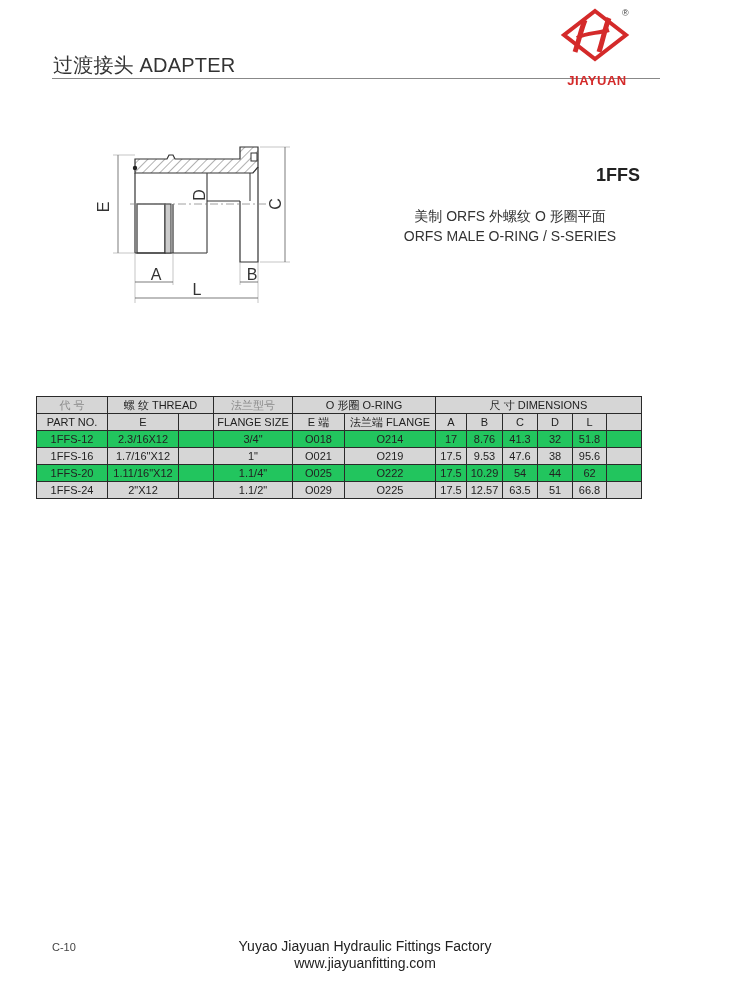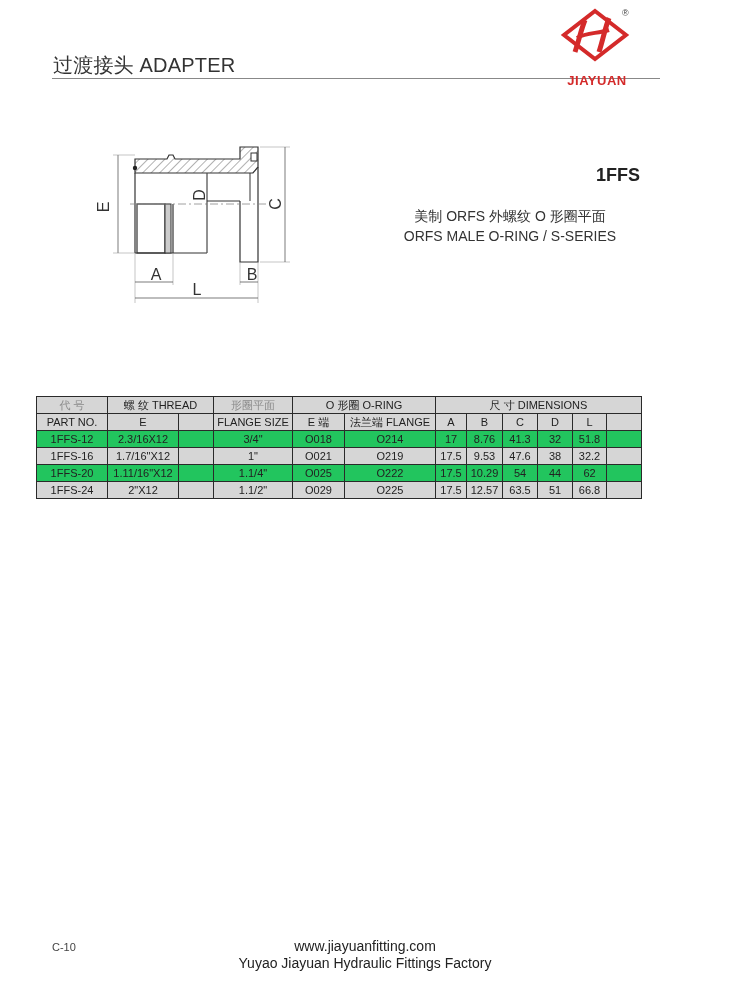--- a/index.html
+++ b/index.html
@@ -119,21 +119,21 @@
       <col style="width:36px">
     <col style="width:35px">
       <col style="width:35px">
       <col style="width:34px">
       <col style="width:35px">
   </colgroup>
   <tbody>
       <tr class="hdr">
     <td class="cn-light">代 号</td>
     <td colspan="2"><span>螺 纹 THREAD</span></td>
-    <td class="cn-light">形圈平面</td>
+    <td class="cn-light">法兰型号</td>
     <td colspan="2">O 形圈 O-RING</td>
     <td colspan="6">尺 寸    DIMENSIONS</td>
   </tr>
   <tr class="hdr">
     <td>PART NO.</td>
     <td>E</td>
     <td></td>
     <td>FLANGE SIZE</td>
     <td>E 端</td>
     <td>法兰端 FLANGE</td>
@@ -162,21 +162,21 @@
     <td>1FFS-16</td>
     <td>1.7/16"X12</td>
     <td></td>
     <td>1"</td>
     <td>O021</td>
     <td>O219</td>
     <td>17.5</td>
     <td>9.53</td>
     <td>47.6</td>
     <td>38</td>
-    <td>32.2</td>
+    <td>95.6</td>
     <td></td>
   </tr>
   <tr class="plain">
     <td>1FFS-20</td>
     <td>1.11/16"X12</td>
     <td></td>
     <td>1.1/4"</td>
     <td>O025</td>
     <td>O222</td>
     <td>17.5</td>
@@ -198,15 +198,15 @@
     <td>63.5</td>
     <td>51</td>
     <td>66.8</td>
     <td></td>
   </tr>
 </tbody>
   </table>
 
 <div class="footer-page">C-10</div>
 <div class="footer-company">
+  <div>Yuyao Jiayuan Hydraulic Fittings Factory</div>
   <div>www.jiayuanfitting.com</div>
-  <div>Yuyao Jiayuan Hydraulic Fittings Factory</div>
 </div>
 
 </body></html>

